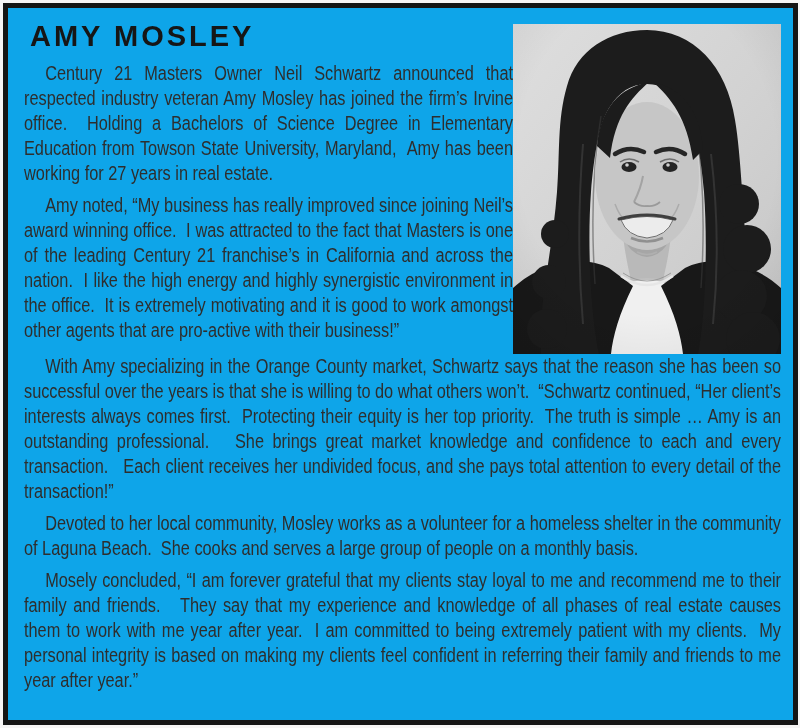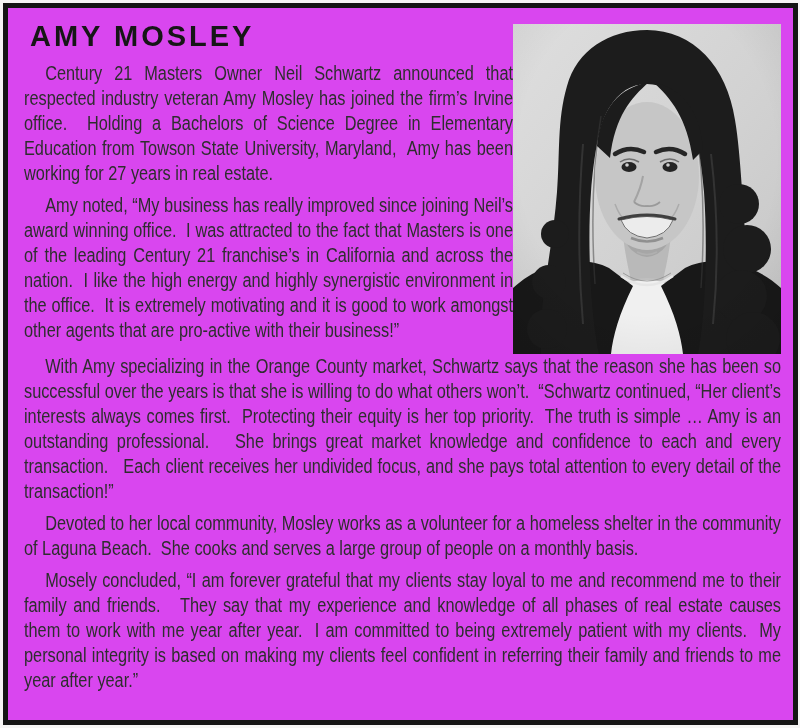--- a/index.html
+++ b/index.html
@@ -6,21 +6,21 @@
   body {
     width:800px; height:728px;
     background:#f8f7f7;
     font-family:"Liberation Sans", sans-serif;
     overflow:hidden;
   }
   .page { position:relative; width:800px; height:728px; background:#f6f5f5; }
   .frame {
     position:absolute; left:3px; top:3px; right:2px; bottom:3px;
     border:5px solid #151515;
-    background:#d946ef;
+    background:#0ea5e9;
     box-sizing:border-box;
     padding:4px 12px 0 16px;
     overflow:hidden;
   }
   .headline {
     font-size:29px; font-weight:bold; letter-spacing:3px;
     color:#161616; margin:10px 0 10px 6px; line-height:1;
   }
   .para {
     font-size:20px; line-height:25px; color:#2e2e2e;

